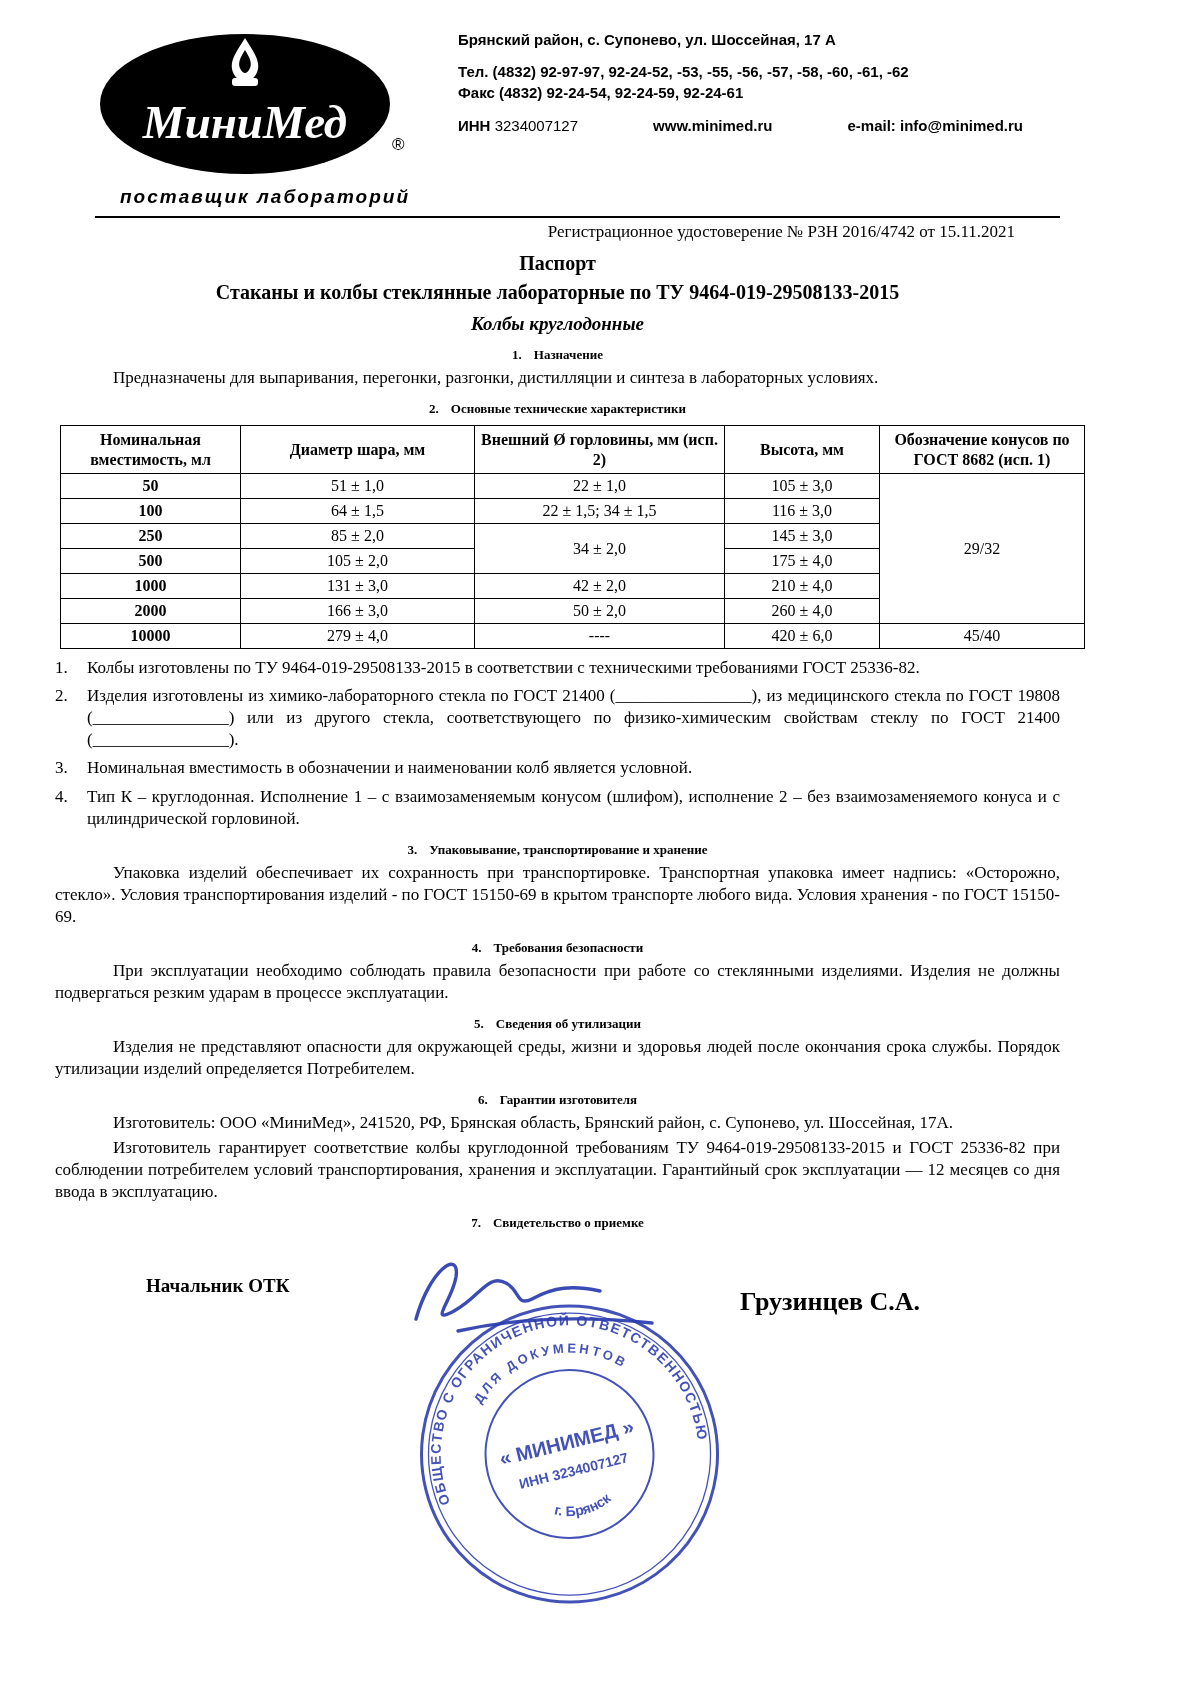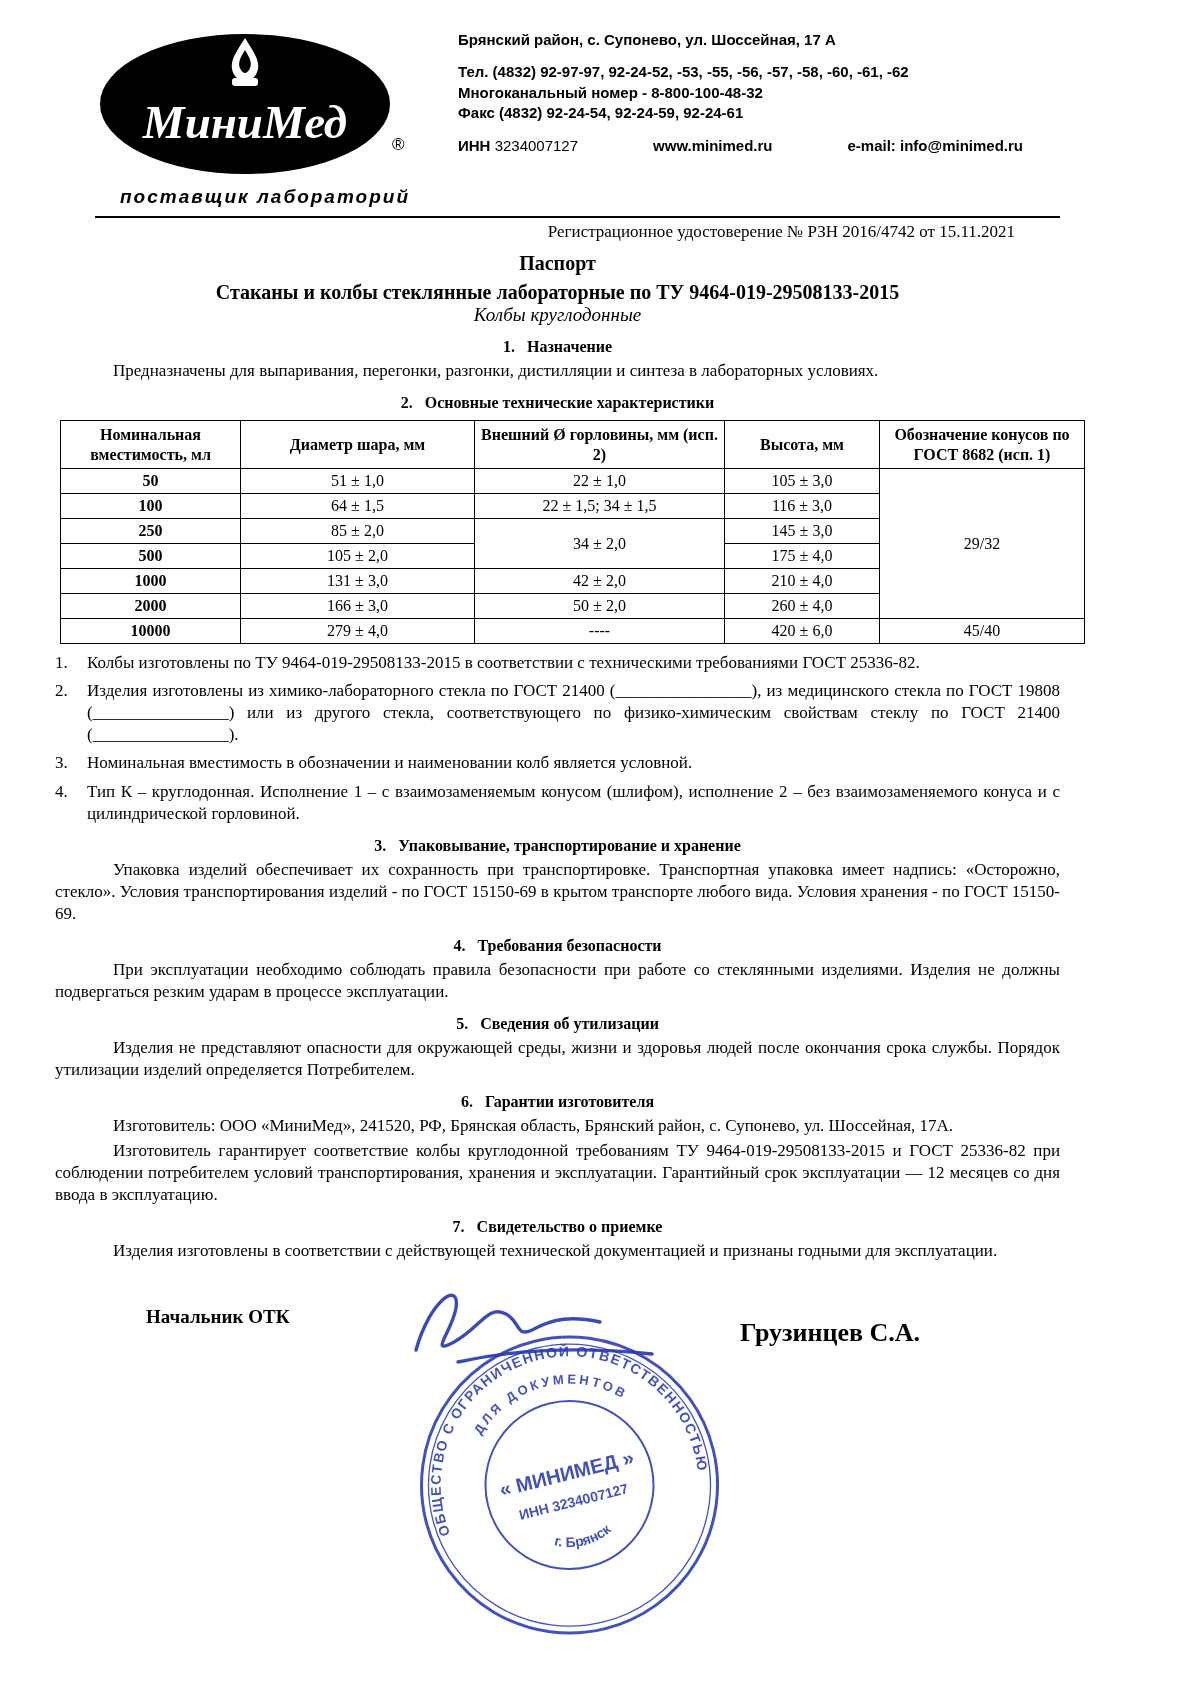--- a/index.html
+++ b/index.html
@@ -26,24 +26,24 @@
   .contact-phones { margin-bottom:13px; }
   .contact-bottom { display:flex; justify-content:space-between; align-items:baseline; margin-top:2px; }
   .inn-value { font-weight:normal; }
   .header-rule { border-top:2px solid #000; margin:8px 140px 0 95px; }
   .registration { text-align:right; margin:4px 185px 0 95px; font-size:17px; }
 
   
   .content-center { margin-left:55px; margin-right:140px; text-align:center; }
   .doc-title { font-weight:bold; font-size:20px; margin-top:10px; }
   .doc-subtitle { font-weight:bold; font-size:20px; margin-top:6px; }
-  .product-type { font-weight:normal; font-style:italic; font-size:19px; }
-
-  
-  .sec-heading { margin:12px 140px 4px 55px; text-align:center; font-weight:bold; font-size:16px; }
+  .product-type { font-weight:bold; font-style:italic; font-size:19px; margin-top:9px; }
+
+  
+  .sec-heading { margin:12px 140px 4px 55px; text-align:center; font-weight:bold; font-size:13px; }
   .sec-heading .sec-title { margin-left:12px; }
   .para {
     margin:2px 140px 0 55px; text-align:justify;
     font-size:17px; line-height:1.3; text-indent:58px;
   }
 
   
   .spec-table {
     border-collapse:collapse; margin:8px 0 2px 60px;
     width:997px; font-size:16px; table-layout:fixed;
@@ -89,21 +89,20 @@
       </svg>
       <div class="logo-tagline">поставщик лабораторий</div>
     </div>
 
     <div class="contact-block">
       <div class="contact-address">
         <div>Брянский район, с. Супонево, ул. Шоссейная, 17 А</div>
       </div>
       <div class="contact-phones">
         <div>Тел. (4832) 92-97-97, 92-24-52, -53, -55, -56, -57, -58, -60, -61, -62</div>
-        <div>Многоканальный номер - 8-800-100-48-32</div>
         <div>Факс (4832) 92-24-54, 92-24-59, 92-24-61</div>
       </div>
       <div class="contact-bottom">
         <span>
           <span>ИНН</span>
           <span class="inn-value">3234007127</span>
         </span>
         <span>www.minimed.ru</span>
         <span>e-mail: info@minimed.ru</span>
       </div>
@@ -219,21 +218,20 @@
 
   <div class="sec-heading">
     <span>6.</span><span class="sec-title">Гарантии изготовителя</span>
   </div>
   <div class="para">Изготовитель: ООО «МиниМед», 241520, РФ, Брянская область, Брянский район, с. Супонево, ул. Шоссейная, 17А.</div>
   <div class="para">Изготовитель гарантирует соответствие колбы круглодонной требованиям ТУ 9464-019-29508133-2015 и ГОСТ 25336-82 при соблюдении потребителем условий транспортирования, хранения и эксплуатации. Гарантийный срок эксплуатации — 12 месяцев со дня ввода в эксплуатацию.</div>
 
   <div class="sec-heading">
     <span>7.</span><span class="sec-title">Свидетельство о приемке</span>
   </div>
-  <div class="para">Изделия изготовлены в соответствии с действующей технической документацией и признаны годными для эксплуатации.</div>
 
   <div class="footer">
     <span class="sig-title">Начальник ОТК</span>
     <span class="sig-name">Грузинцев С.А.</span>
 
     <div class="signature-wrap">
       <svg width="270" height="115" viewBox="0 0 270 115">
         <g stroke="#2b3cae" stroke-width="3.4" fill="none" stroke-linecap="round" opacity="0.92">
           <path d="M16 80 C 30 30, 60 10, 56 38 C 52 62, 28 86, 54 72 C 80 58, 88 34, 106 44 C 120 51, 116 68, 132 60 C 154 48, 172 46, 200 52"></path>
           <path d="M58 92 C 112 80, 176 76, 252 84"></path>

